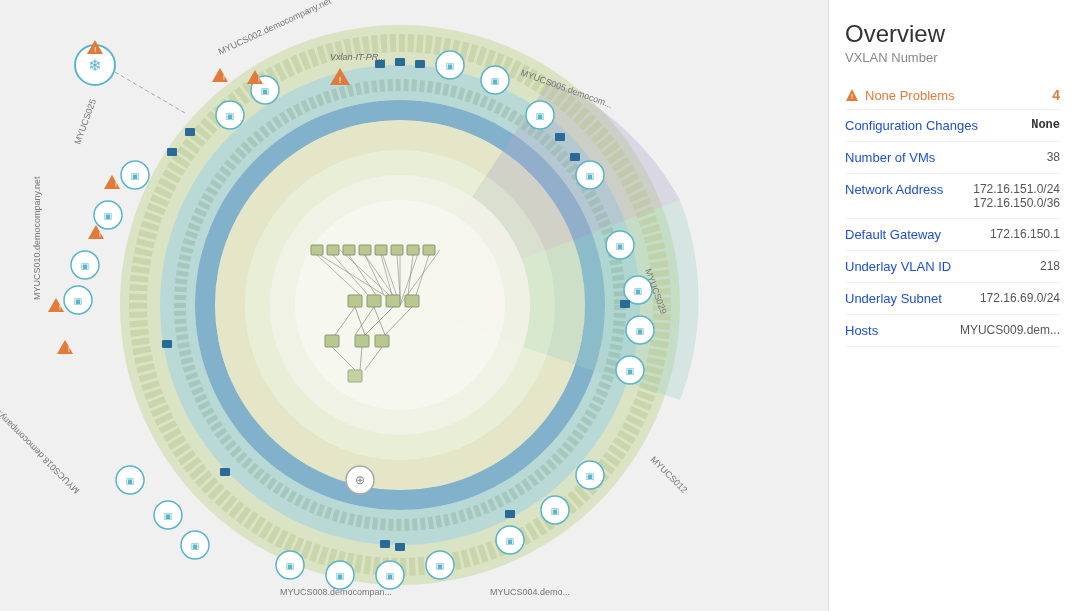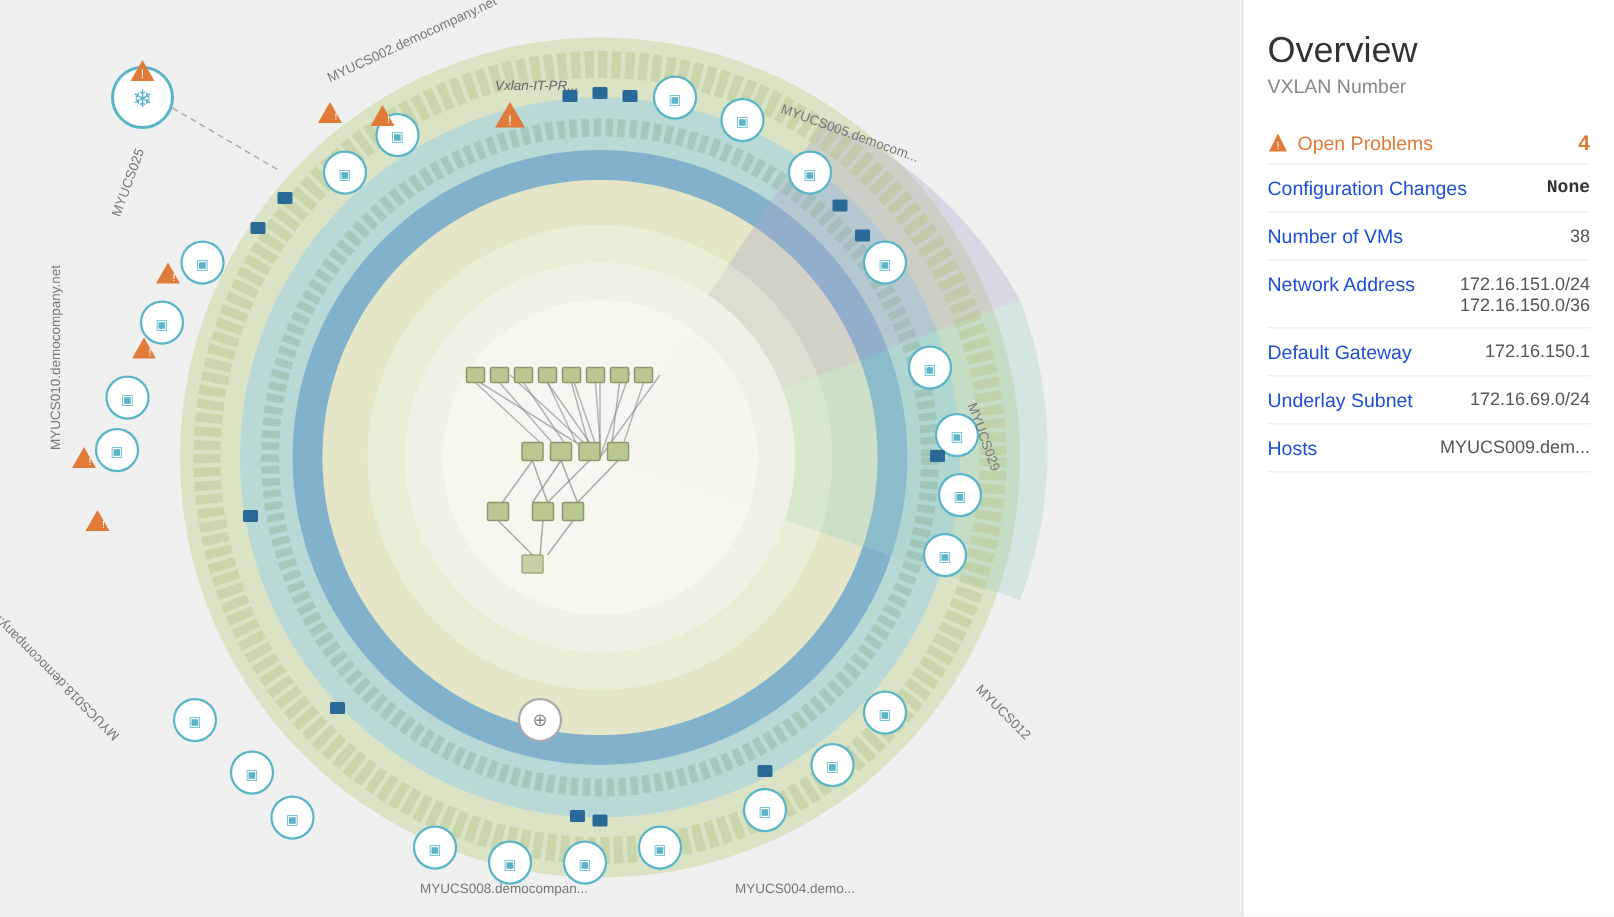--- a/index.html
+++ b/index.html
@@ -298,21 +298,21 @@
 <div class="overview-panel">
   <div class="overview-title">Overview</div>
   <div class="overview-subtitle">VXLAN Number</div>
 
   <div class="problems-row">
     <span class="problems-label">
       <svg width="14" height="14" viewBox="0 0 14 14">
         <polygon points="7,1 13,13 1,13" fill="#e07b39"></polygon>
         <text x="7" y="11" text-anchor="middle" font-size="7" fill="white">!</text>
       </svg>
-      <span>Open Problems</span>
+      <span>None Problems</span>
     </span>
     <span class="problems-count">4</span>
   </div>
 
   <div class="info-row">
     <span class="info-label">Configuration Changes</span>
     <span class="info-value bold">None</span>
   </div>
 
 
@@ -327,20 +327,24 @@
       <span style="display:block">172.16.151.0/24</span>
       <span style="display:block">172.16.150.0/36</span>
     </span>
   </div>
 
   <div class="info-row">
     <span class="info-label">Default Gateway</span>
     <span class="info-value">172.16.150.1</span>
   </div>
 
+  <div class="info-row">
+    <span class="info-label">Underlay VLAN ID</span>
+    <span class="info-value">218</span>
+  </div>
 
   <div class="info-row">
     <span class="info-label">Underlay Subnet</span>
     <span class="info-value">172.16.69.0/24</span>
   </div>
 
   <div class="info-row">
     <span class="info-label">Hosts</span>
     <span class="info-value">MYUCS009.dem...</span>
   </div>

